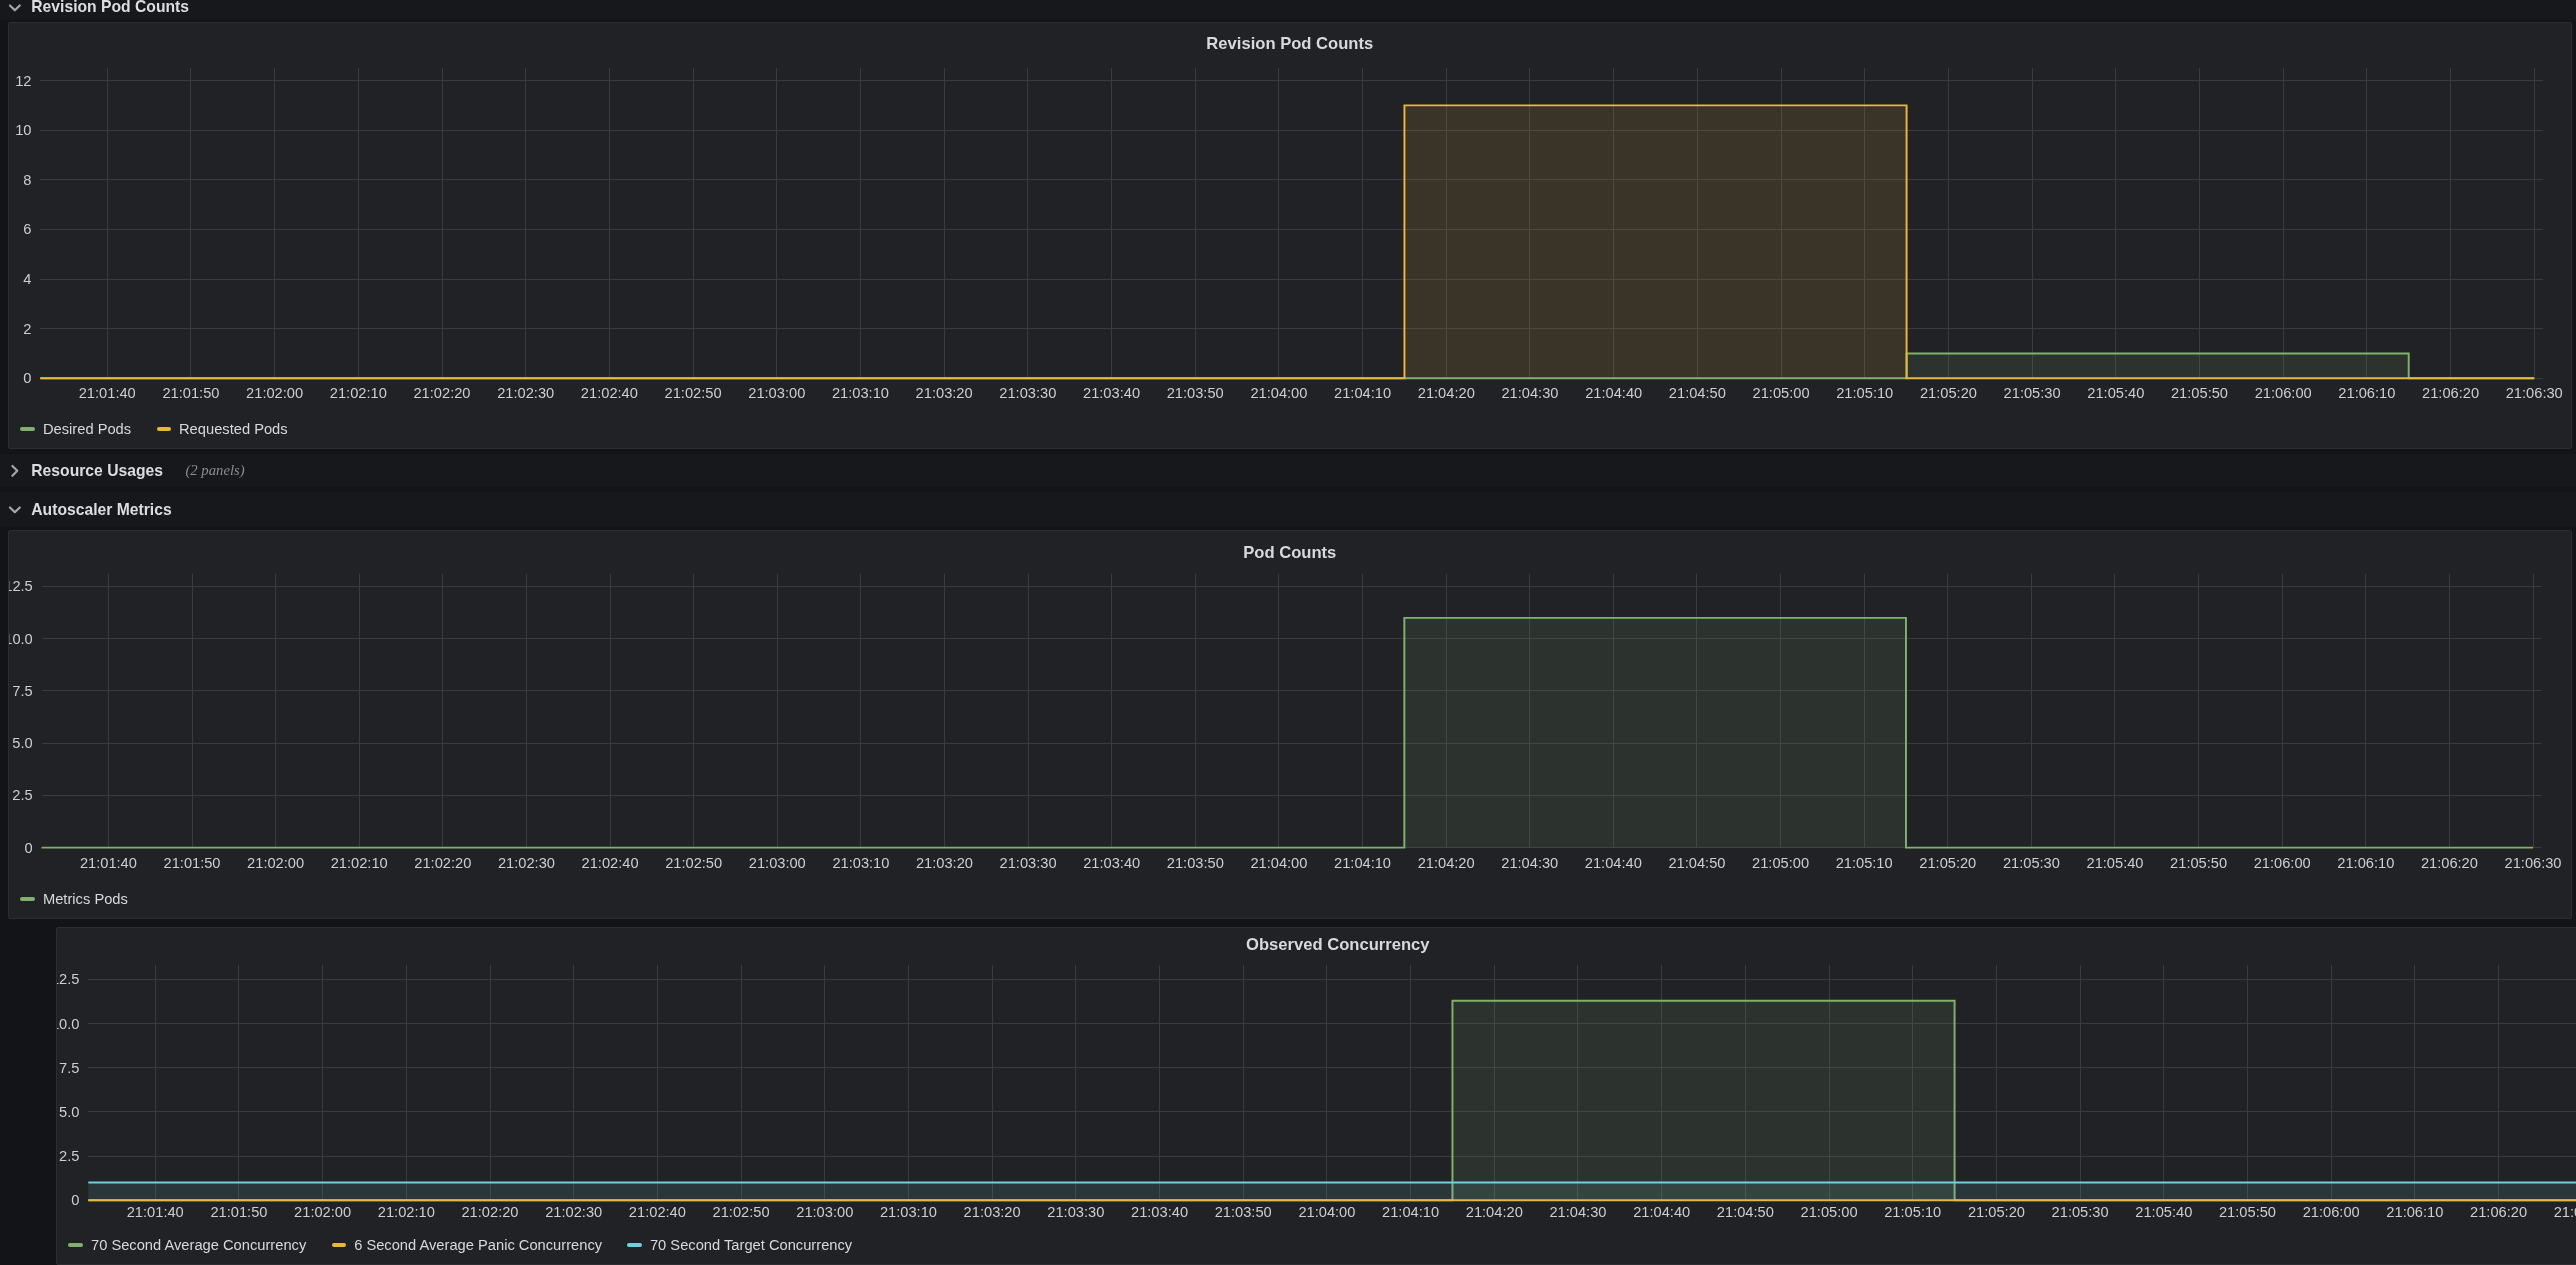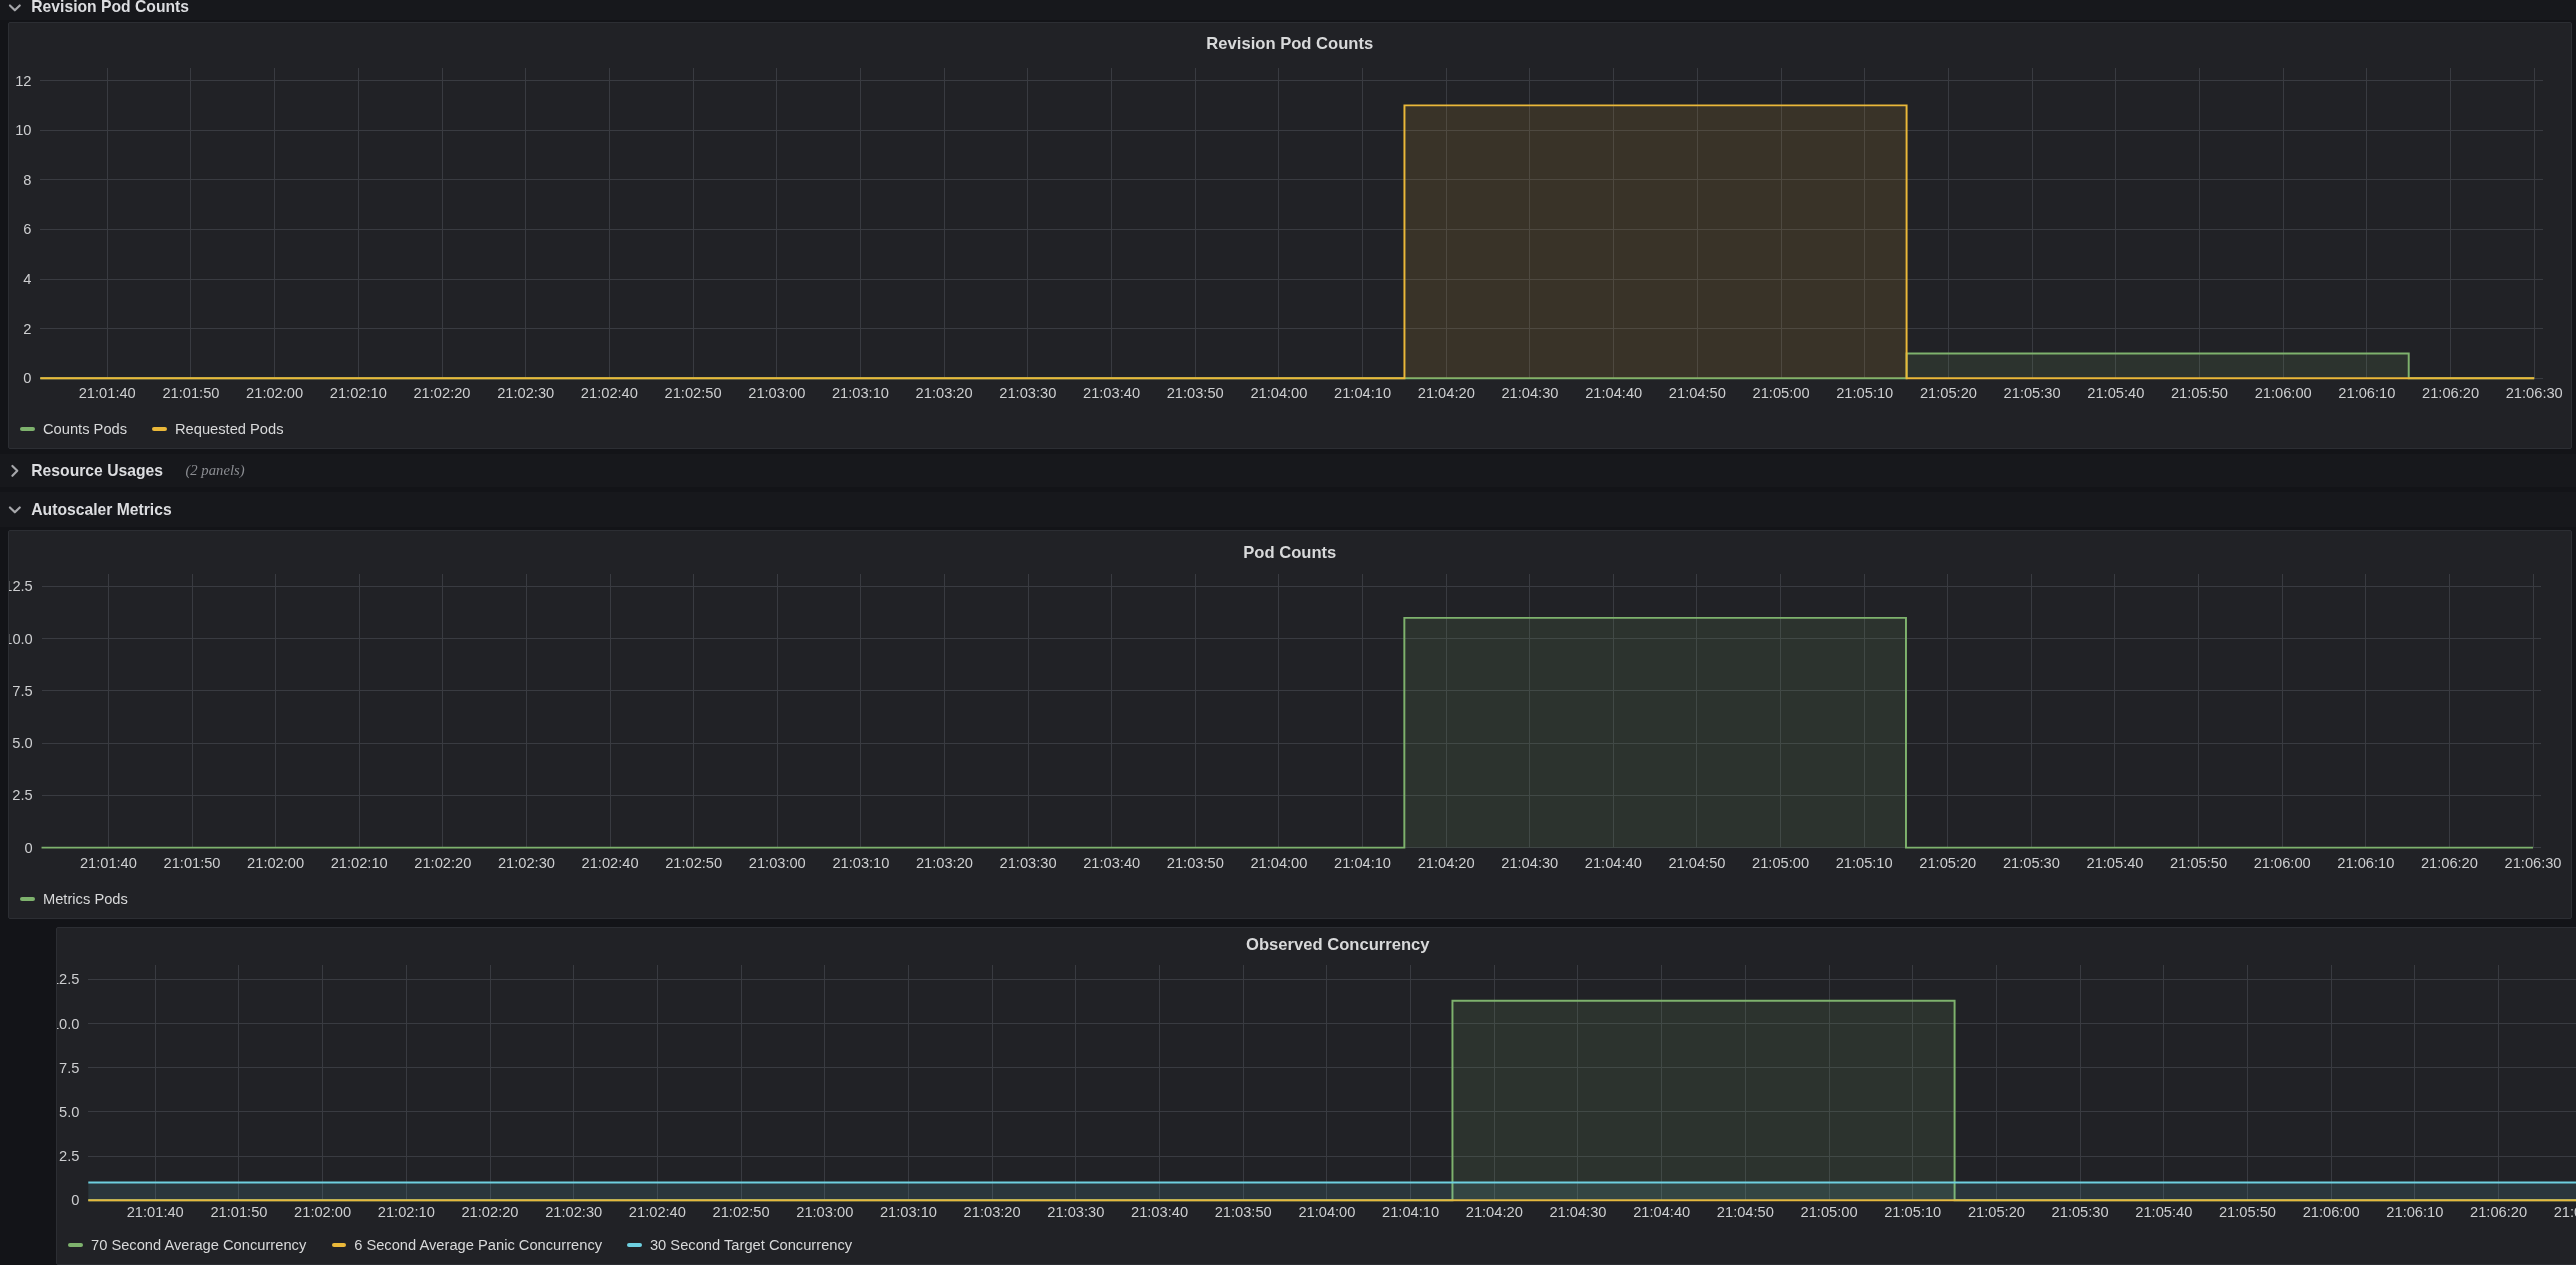--- a/index.html
+++ b/index.html
@@ -133,21 +133,21 @@
           <text x="2239.23745819398" y="383">21:05:50</text>
           <text x="2324.789297658863" y="383">21:06:00</text>
           <text x="2410.3411371237457" y="383">21:06:10</text>
           <text x="2495.8929765886287" y="383">21:06:20</text>
           <text x="2581.4448160535117" y="383">21:06:30</text>
         </g>
       </svg>
     <div class="legend">
         <span class="legend-item">
           <i style="background: rgb(126, 178, 109);"></i>
-          <span>Counts Pods</span>
+          <span>Desired Pods</span>
         </span>
         <span class="legend-item">
           <i style="background: rgb(234, 184, 57);"></i>
           <span>Requested Pods</span>
         </span>
       </div>
   </section>
 
   <header class="row-header" style="top:454px;height:33px;">
     <span class="row-inner">
@@ -356,19 +356,19 @@
         <span class="legend-item">
           <i style="background: rgb(126, 178, 109);"></i>
           <span>70 Second Average Concurrency</span>
         </span>
         <span class="legend-item">
           <i style="background: rgb(234, 184, 57);"></i>
           <span>6 Second Average Panic Concurrency</span>
         </span>
         <span class="legend-item">
           <i style="background: rgb(110, 208, 224);"></i>
-          <span>30 Second Target Concurrency</span>
+          <span>70 Second Target Concurrency</span>
         </span>
       </div>
   </section>
 
 </div>
 
 
 </body></html>

